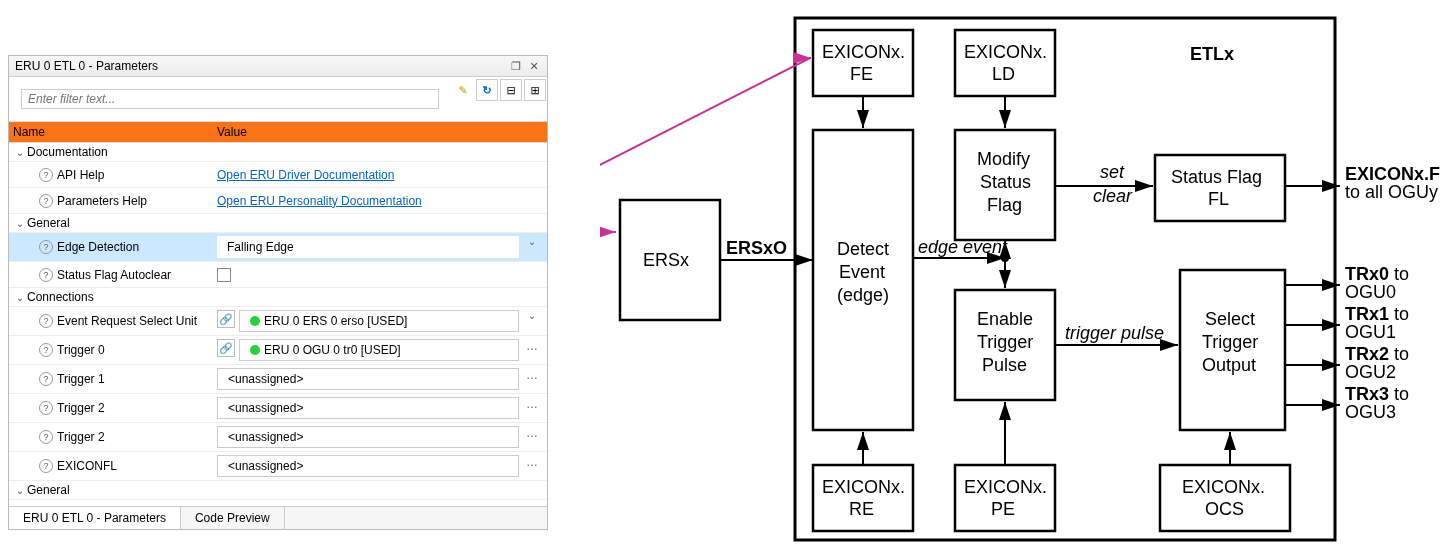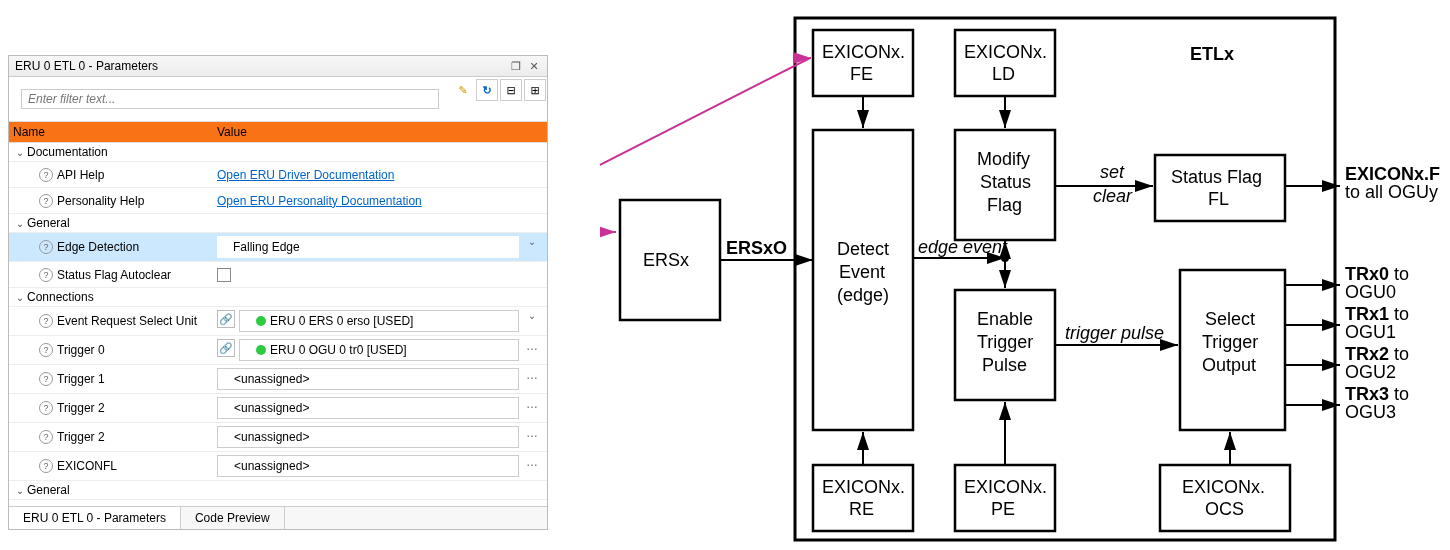--- a/index.html
+++ b/index.html
@@ -17,21 +17,21 @@
 .tree { }
 .group-row { display: flex; align-items: center; padding: 2px 4px; font-size: 12px; border-bottom: 1px solid #eee; }
 .chev { width: 14px; text-align: center; font-size: 10px; color: #555; cursor: pointer; }
 .group-label { }
 .item-row { display: flex; align-items: center; padding: 3px 0; border-bottom: 1px solid #eee; min-height: 26px; }
 .item-row.selected { background: #cce8ff; }
 .item-name { width: 208px; display: flex; align-items: center; padding-left: 30px; gap: 4px; }
 .q-icon { width: 14px; height: 14px; border: 1px solid #999; border-radius: 50%; display: inline-flex; align-items: center; justify-content: center; font-size: 9px; color: #666; }
 .item-value { flex: 1; padding-right: 6px; display: flex; gap: 4px; position: relative; }
 .link { color: #0066cc; text-decoration: underline; cursor: pointer; }
-.val-box { flex: 1; border: 1px solid #ccc; padding: 2px 16px; background: #fff; display: flex; align-items: center; gap: 4px; min-height: 22px; }
+.val-box { flex: 1; border: 1px solid #ccc; padding: 2px 10px; background: #fff; display: flex; align-items: center; gap: 4px; min-height: 22px; }
 .val-box.noborder { border: none; }
 .val-drop { width: 18px; text-align: center; color: #666; font-size: 10px; cursor: pointer; }
 .val-ell { width: 18px; text-align: center; color: #666; cursor: pointer; }
 .linkchip { width: 18px; height: 18px; border: 1px solid #bbb; background: #fff; display: inline-flex; align-items: center; justify-content: center; font-size: 11px; }
 .green-dot { width: 10px; height: 10px; border-radius: 50%; background: #2ecc40; display: inline-block; }
 .checkbox { width: 14px; height: 14px; border: 1px solid #888; display: inline-block; background: #fff; }
 .checkbox.checked { background: #1e90ff; position: relative; border-color: #1e90ff; }
 .checkbox.checked::after { content: "✓"; color: #fff; font-size: 10px; position: absolute; left: 1px; top: -1px; }
 .tabs { position: absolute; bottom: 0; left: 0; right: 0; border-top: 1px solid #ccc; display: flex; background: #f7f7f7; }
 .tab { padding: 4px 14px; border-right: 1px solid #ccc; font-size: 12px; cursor: pointer; }
@@ -80,21 +80,21 @@
           <span class="q-icon">?</span>
           <span>API Help</span>
         </div>
       <div class="item-value">
           <span class="link">Open ERU Driver Documentation</span>
         </div>
     </div>
     <div class="item-row">
       <div class="item-name">
           <span class="q-icon">?</span>
-          <span>Personality Help</span>
+          <span>Parameters Help</span>
         </div>
       <div class="item-value">
           <span class="link">Open ERU Personality Documentation</span>
         </div>
     </div>
 
     <div class="group-row">
       <span class="chev">⌄</span>
       <span class="group-label">General</span>
     </div>

